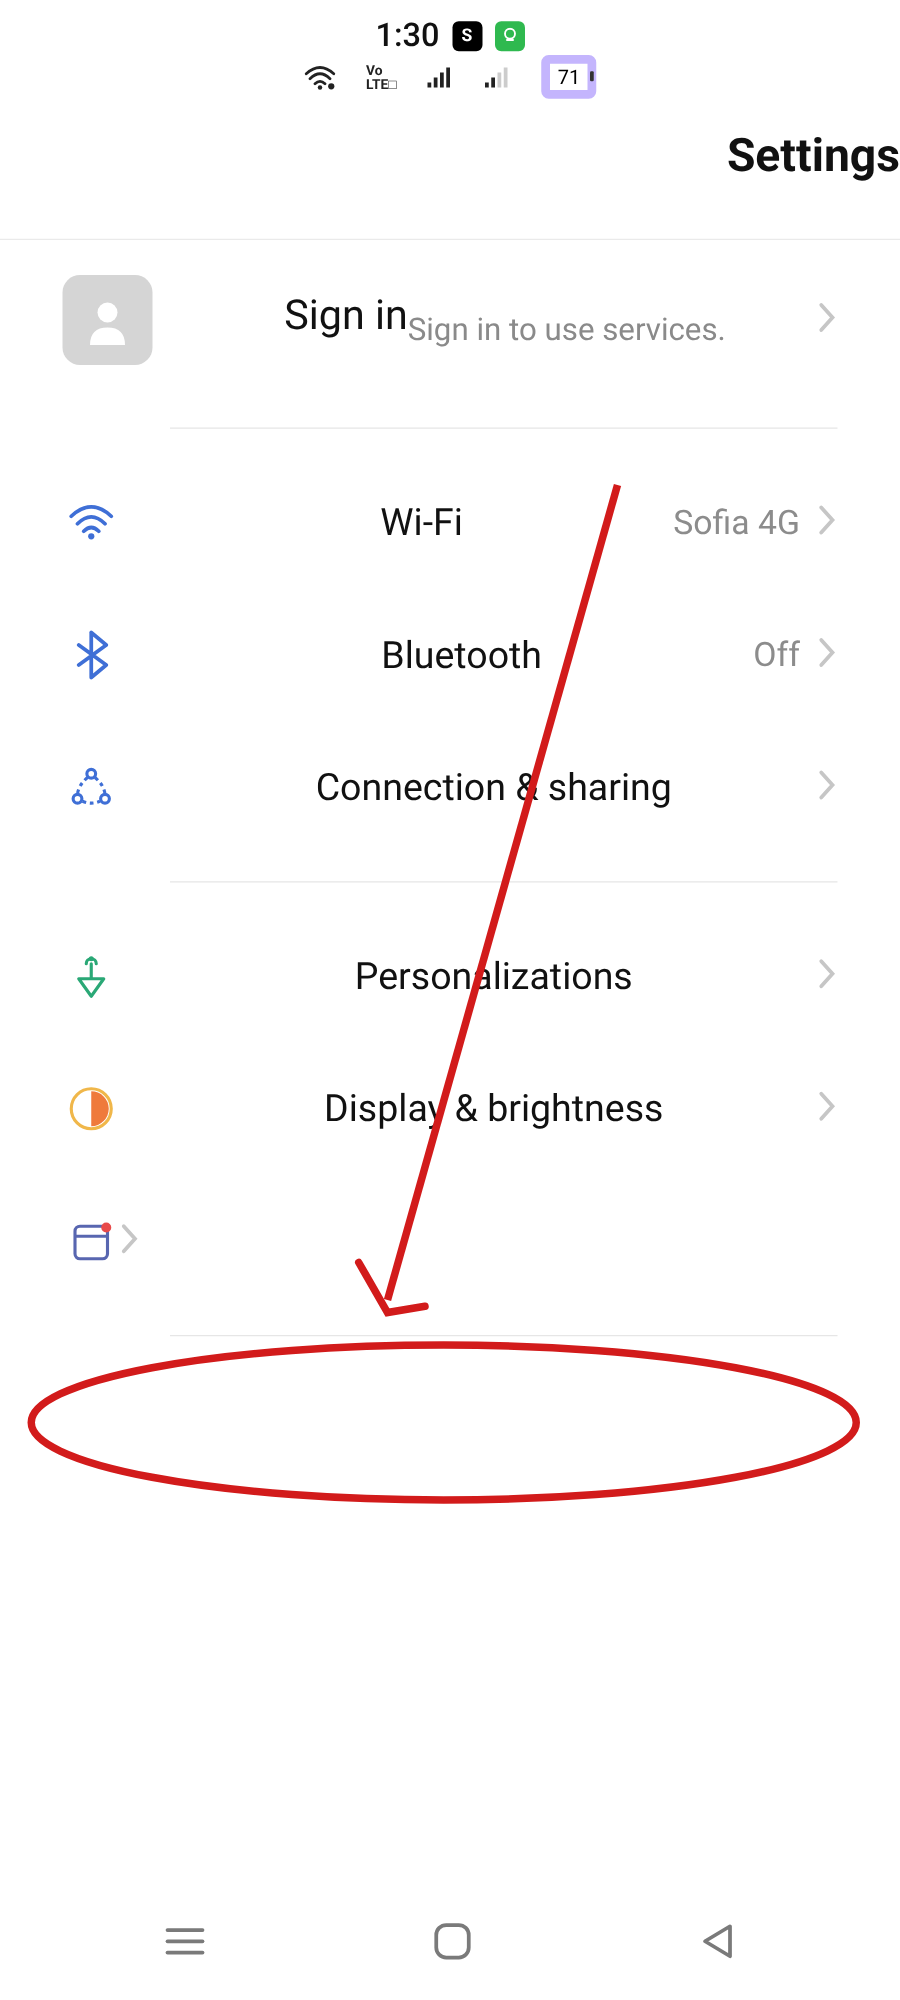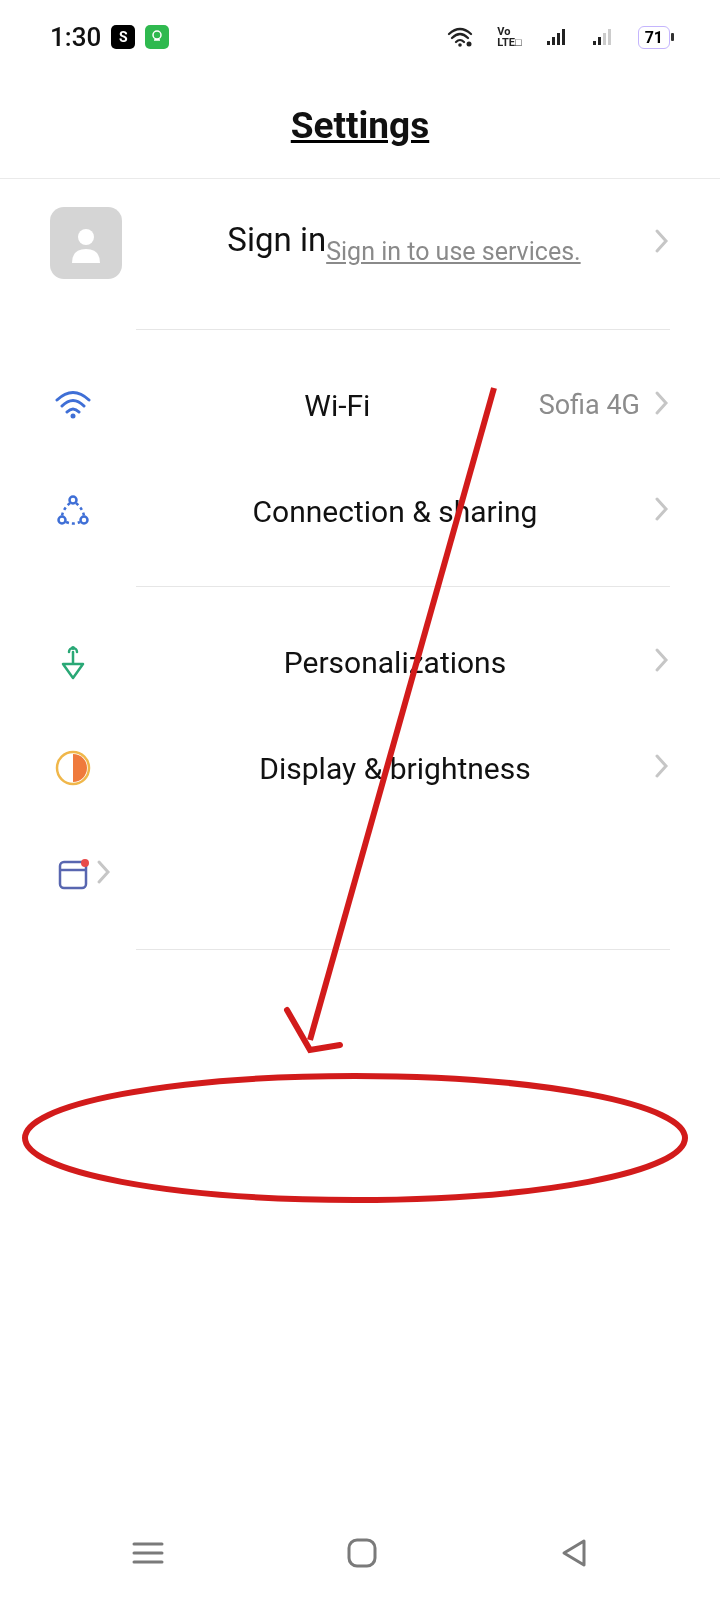--- a/index.html
+++ b/index.html
@@ -11,47 +11,47 @@
     position: relative;
     overflow: hidden;
   }
   
   .statusbar {
     display: flex;
     justify-content: space-between;
     align-items: center;
     padding: 14px 50px 10px 50px;
     height: 70px;
+    flex-direction: column;
   }
   .sb-left { display: flex; align-items: center; gap: 10px; }
   .sb-time { font-size: 26px; font-weight: 500; color: #111; }
   .sb-app-badge {
     width: 24px; height: 24px; border-radius: 5px;
     display: flex; align-items: center; justify-content: center;
     font-size: 14px; font-weight: bold; color: #fff;
   }
   .badge-black { background: #000; }
   .badge-green { background: #2fb94f; }
   .sb-right { display: flex; align-items: center; gap: 24px; }
   .sb-icon { display: inline-flex; align-items: center; }
   .battery-box {
-    border: 1px solid #c4b5fd; border-radius: 6px;
-    padding: 1px 6px; font-size: 16px; font-weight: 700;
+    border: 7px solid #c4b5fd; border-radius: 6px;
+    padding: 1px 6px; font-size: 16px; font-weight: 400;
     position: relative;
   }
   .battery-box::after {
     content: ""; position: absolute; right: -5px; top: 6px;
     width: 3px; height: 8px; background: #333; border-radius: 1px;
   }
   
   .header {
-    text-align: center;
-    padding: 34px 0 31px 0;
+    text-align: right;
+    padding: 34px 0 44px 0;
     border-bottom: 1px solid #eaeaea;
-    text-decoration: underline;
   }
   .header-title { font-size: 37px; font-weight: 700; color: #111; }
   
   .list { }
   .row {
     display: flex;
     align-items: center;
     padding: 0 50px;
     min-height: 106px;
     position: relative;
@@ -61,21 +61,21 @@
     width: 46px;
     display: flex; justify-content: center; align-items: center;
     flex-shrink: 0;
   }
   .row-main {
     margin-left: 40px;
     flex: 1;
     display: flex; flex-direction: row; justify-content: center;
   }
   .row-title { font-size: 30px; color: #111; font-weight: 450; }
-  .row-sub { font-size: 25px; color: #8a8a8a; margin-top: 17px; text-decoration: underline; }
+  .row-sub { font-size: 25px; color: #8a8a8a; margin-top: 17px; }
   .row-value { font-size: 27px; color: #8c8c8c; margin-right: 14px; }
   .row-chevron { color: #c6c6c6; flex-shrink: 0; }
   .avatar {
     width: 72px; height: 72px; border-radius: 14px;
     background: #d5d5d5; display: flex; align-items: center; justify-content: center;
   }
   .section-div {
     margin-left: 136px; margin-right: 50px;
     height: 1px; background: #e6e6e6;
     margin-top: 22px; margin-bottom: 22px;
@@ -173,20 +173,34 @@
     </div>
     <div class="row-main">
         <div class="row-title">Wi-Fi</div>
       </div>
     <span class="row-value">Sofia 4G</span>
     <span class="row-chevron"><svg width="16" height="28" viewBox="0 0 16 28">
           <path d="M3 4 L12 14 L3 24" stroke="currentColor" stroke-width="3" fill="none" stroke-linecap="round"></path>
         </svg></span>
   </div>
 
+  <div class="row">
+    <div class="row-icon">
+      <svg width="28" height="40" viewBox="0 0 28 40">
+          <path d="M14 2 L14 38 L26 28 L4 12 M14 2 L26 12 L4 28" stroke="#3f6fd6" stroke-width="3" fill="none" stroke-linejoin="round" stroke-linecap="round"></path>
+        </svg>
+    </div>
+    <div class="row-main">
+        <div class="row-title">Bluetooth</div>
+      </div>
+    <span class="row-value">Off</span>
+    <span class="row-chevron"><svg width="16" height="28" viewBox="0 0 16 28">
+          <path d="M3 4 L12 14 L3 24" stroke="currentColor" stroke-width="3" fill="none" stroke-linecap="round"></path>
+        </svg></span>
+  </div>
 
   <div class="row">
     <div class="row-icon">
       <svg width="38" height="38" viewBox="0 0 38 38">
           <circle cx="19" cy="8" r="3.5" stroke="#3f6fd6" stroke-width="2.5" fill="none"></circle>
           <circle cx="8" cy="28" r="3.5" stroke="#3f6fd6" stroke-width="2.5" fill="none"></circle>
           <circle cx="30" cy="28" r="3.5" stroke="#3f6fd6" stroke-width="2.5" fill="none"></circle>
           <path d="M16 11 Q9 17 8 24 M22 11 Q29 17 30 24 M12 30 Q19 33 26 30" stroke="#3f6fd6" stroke-width="2.5" fill="none" stroke-dasharray="3 3"></path>
         </svg>
     </div>

